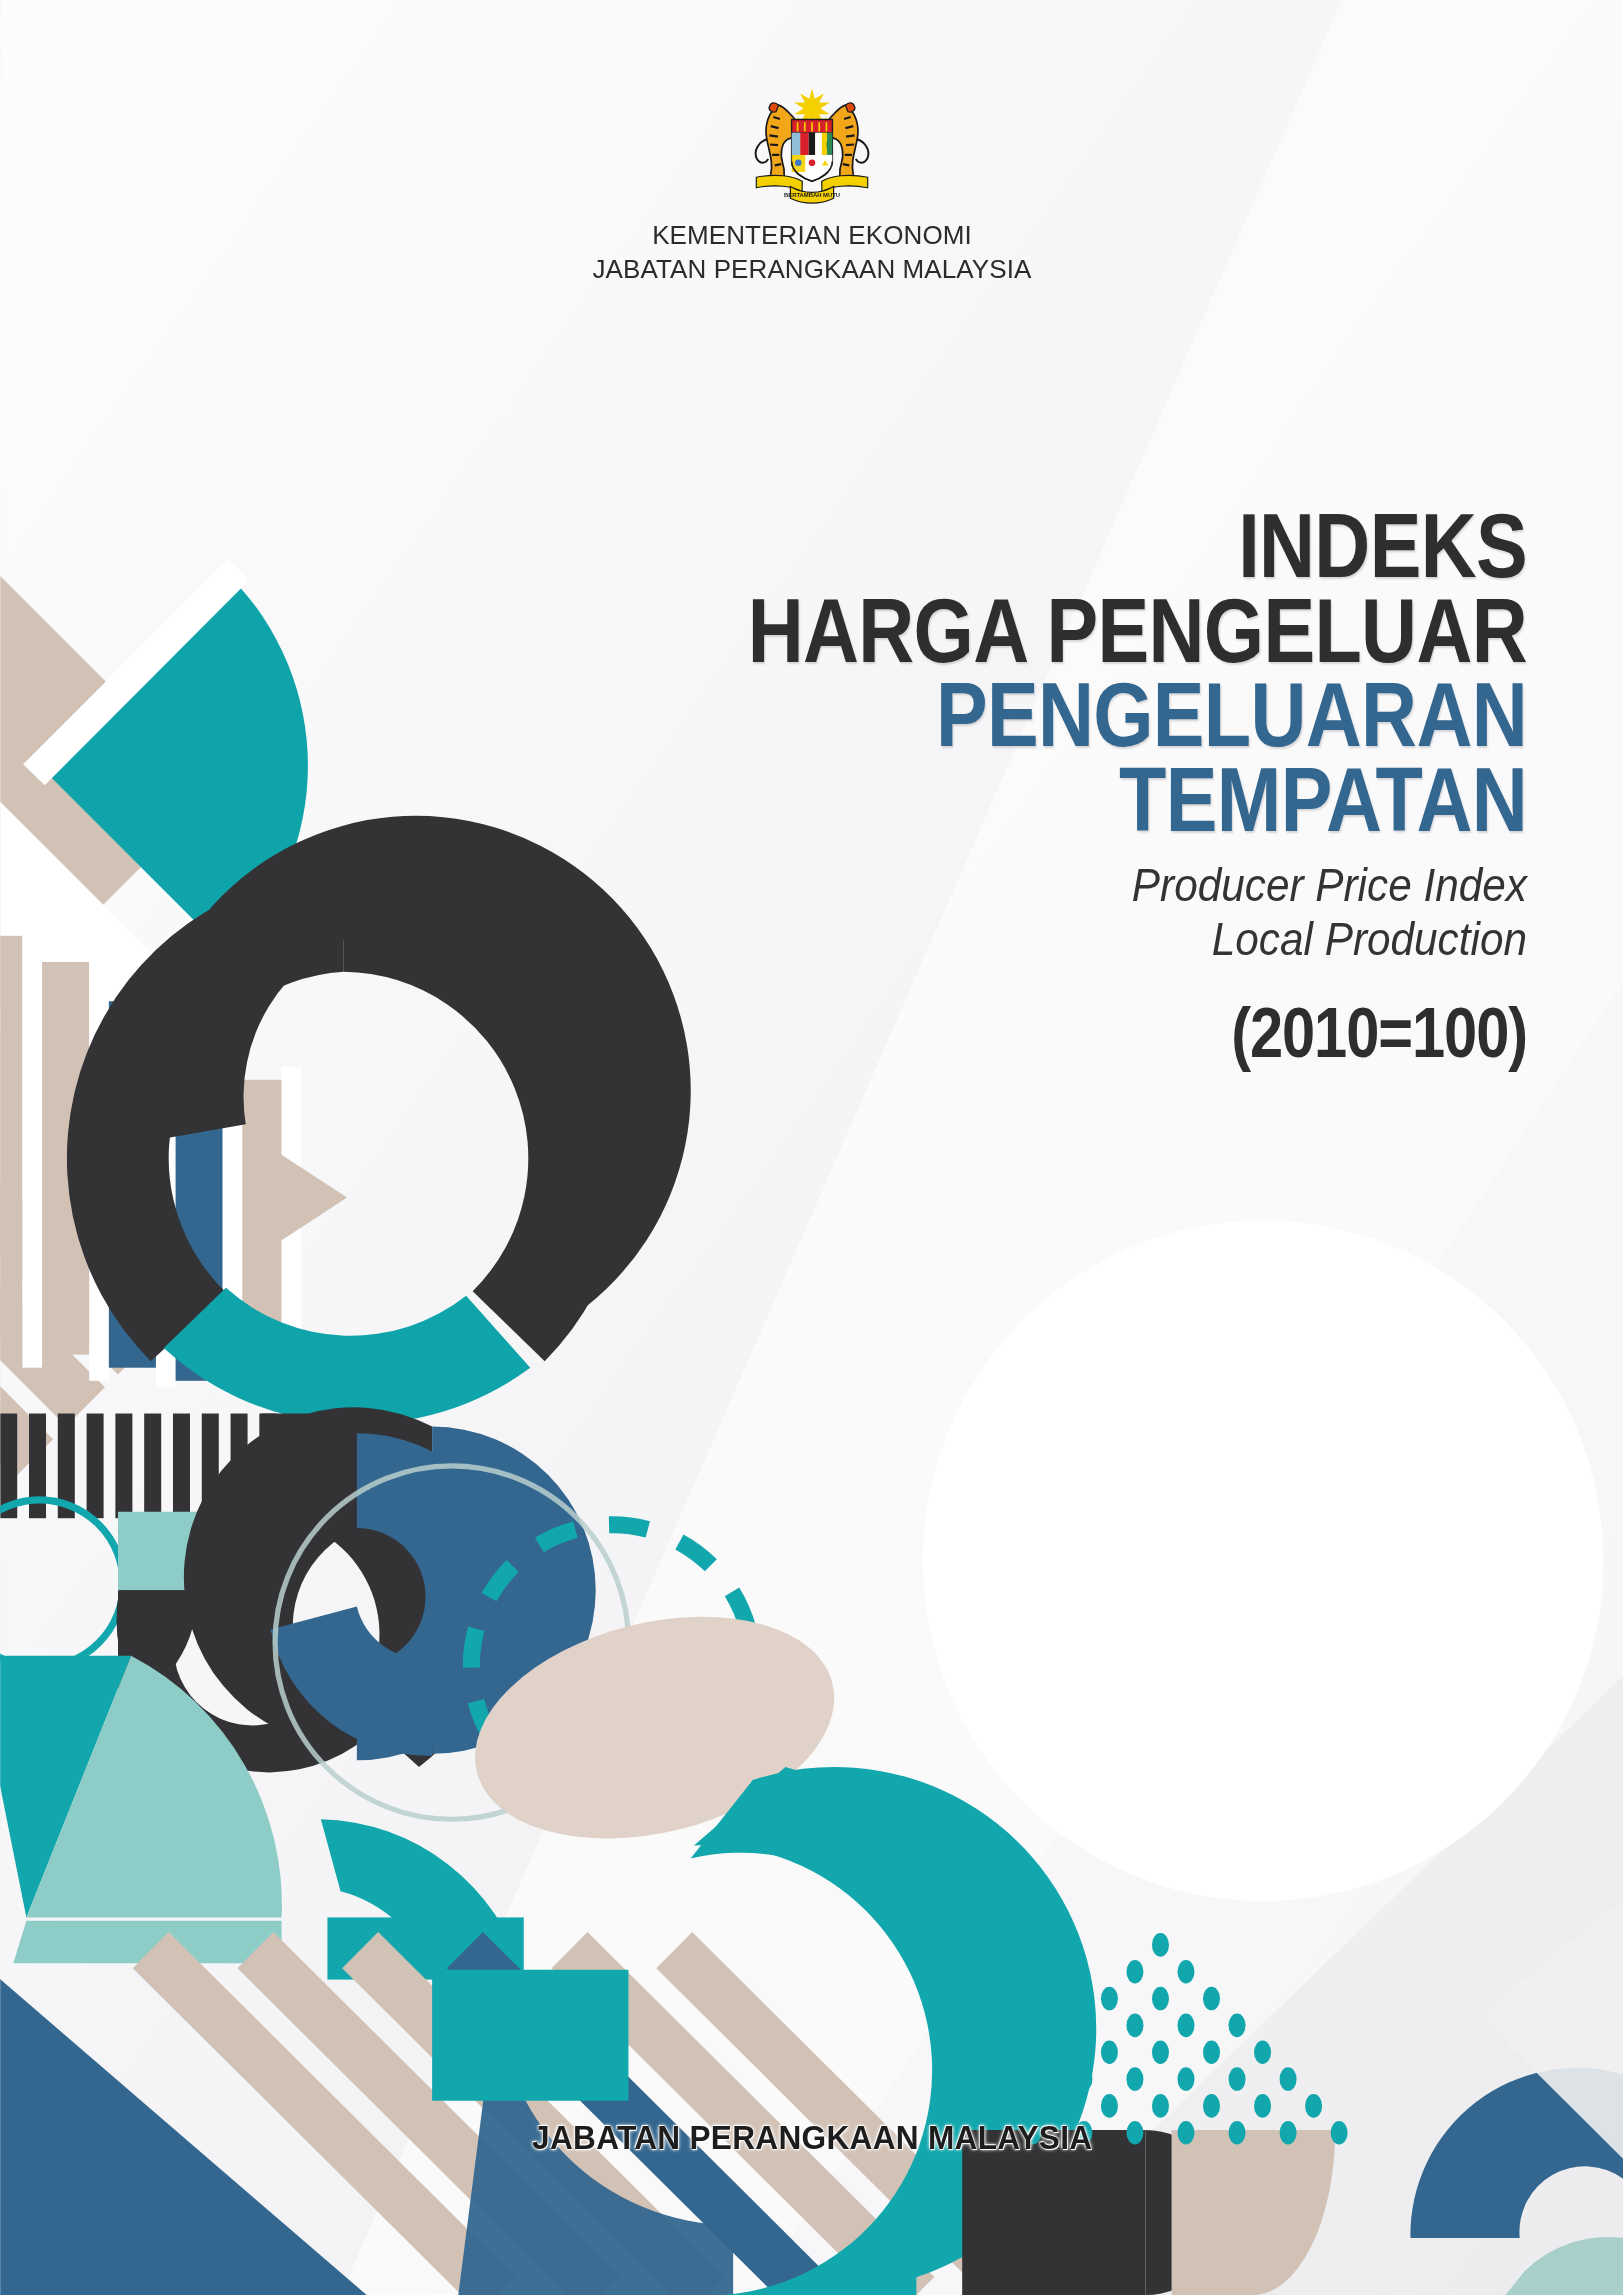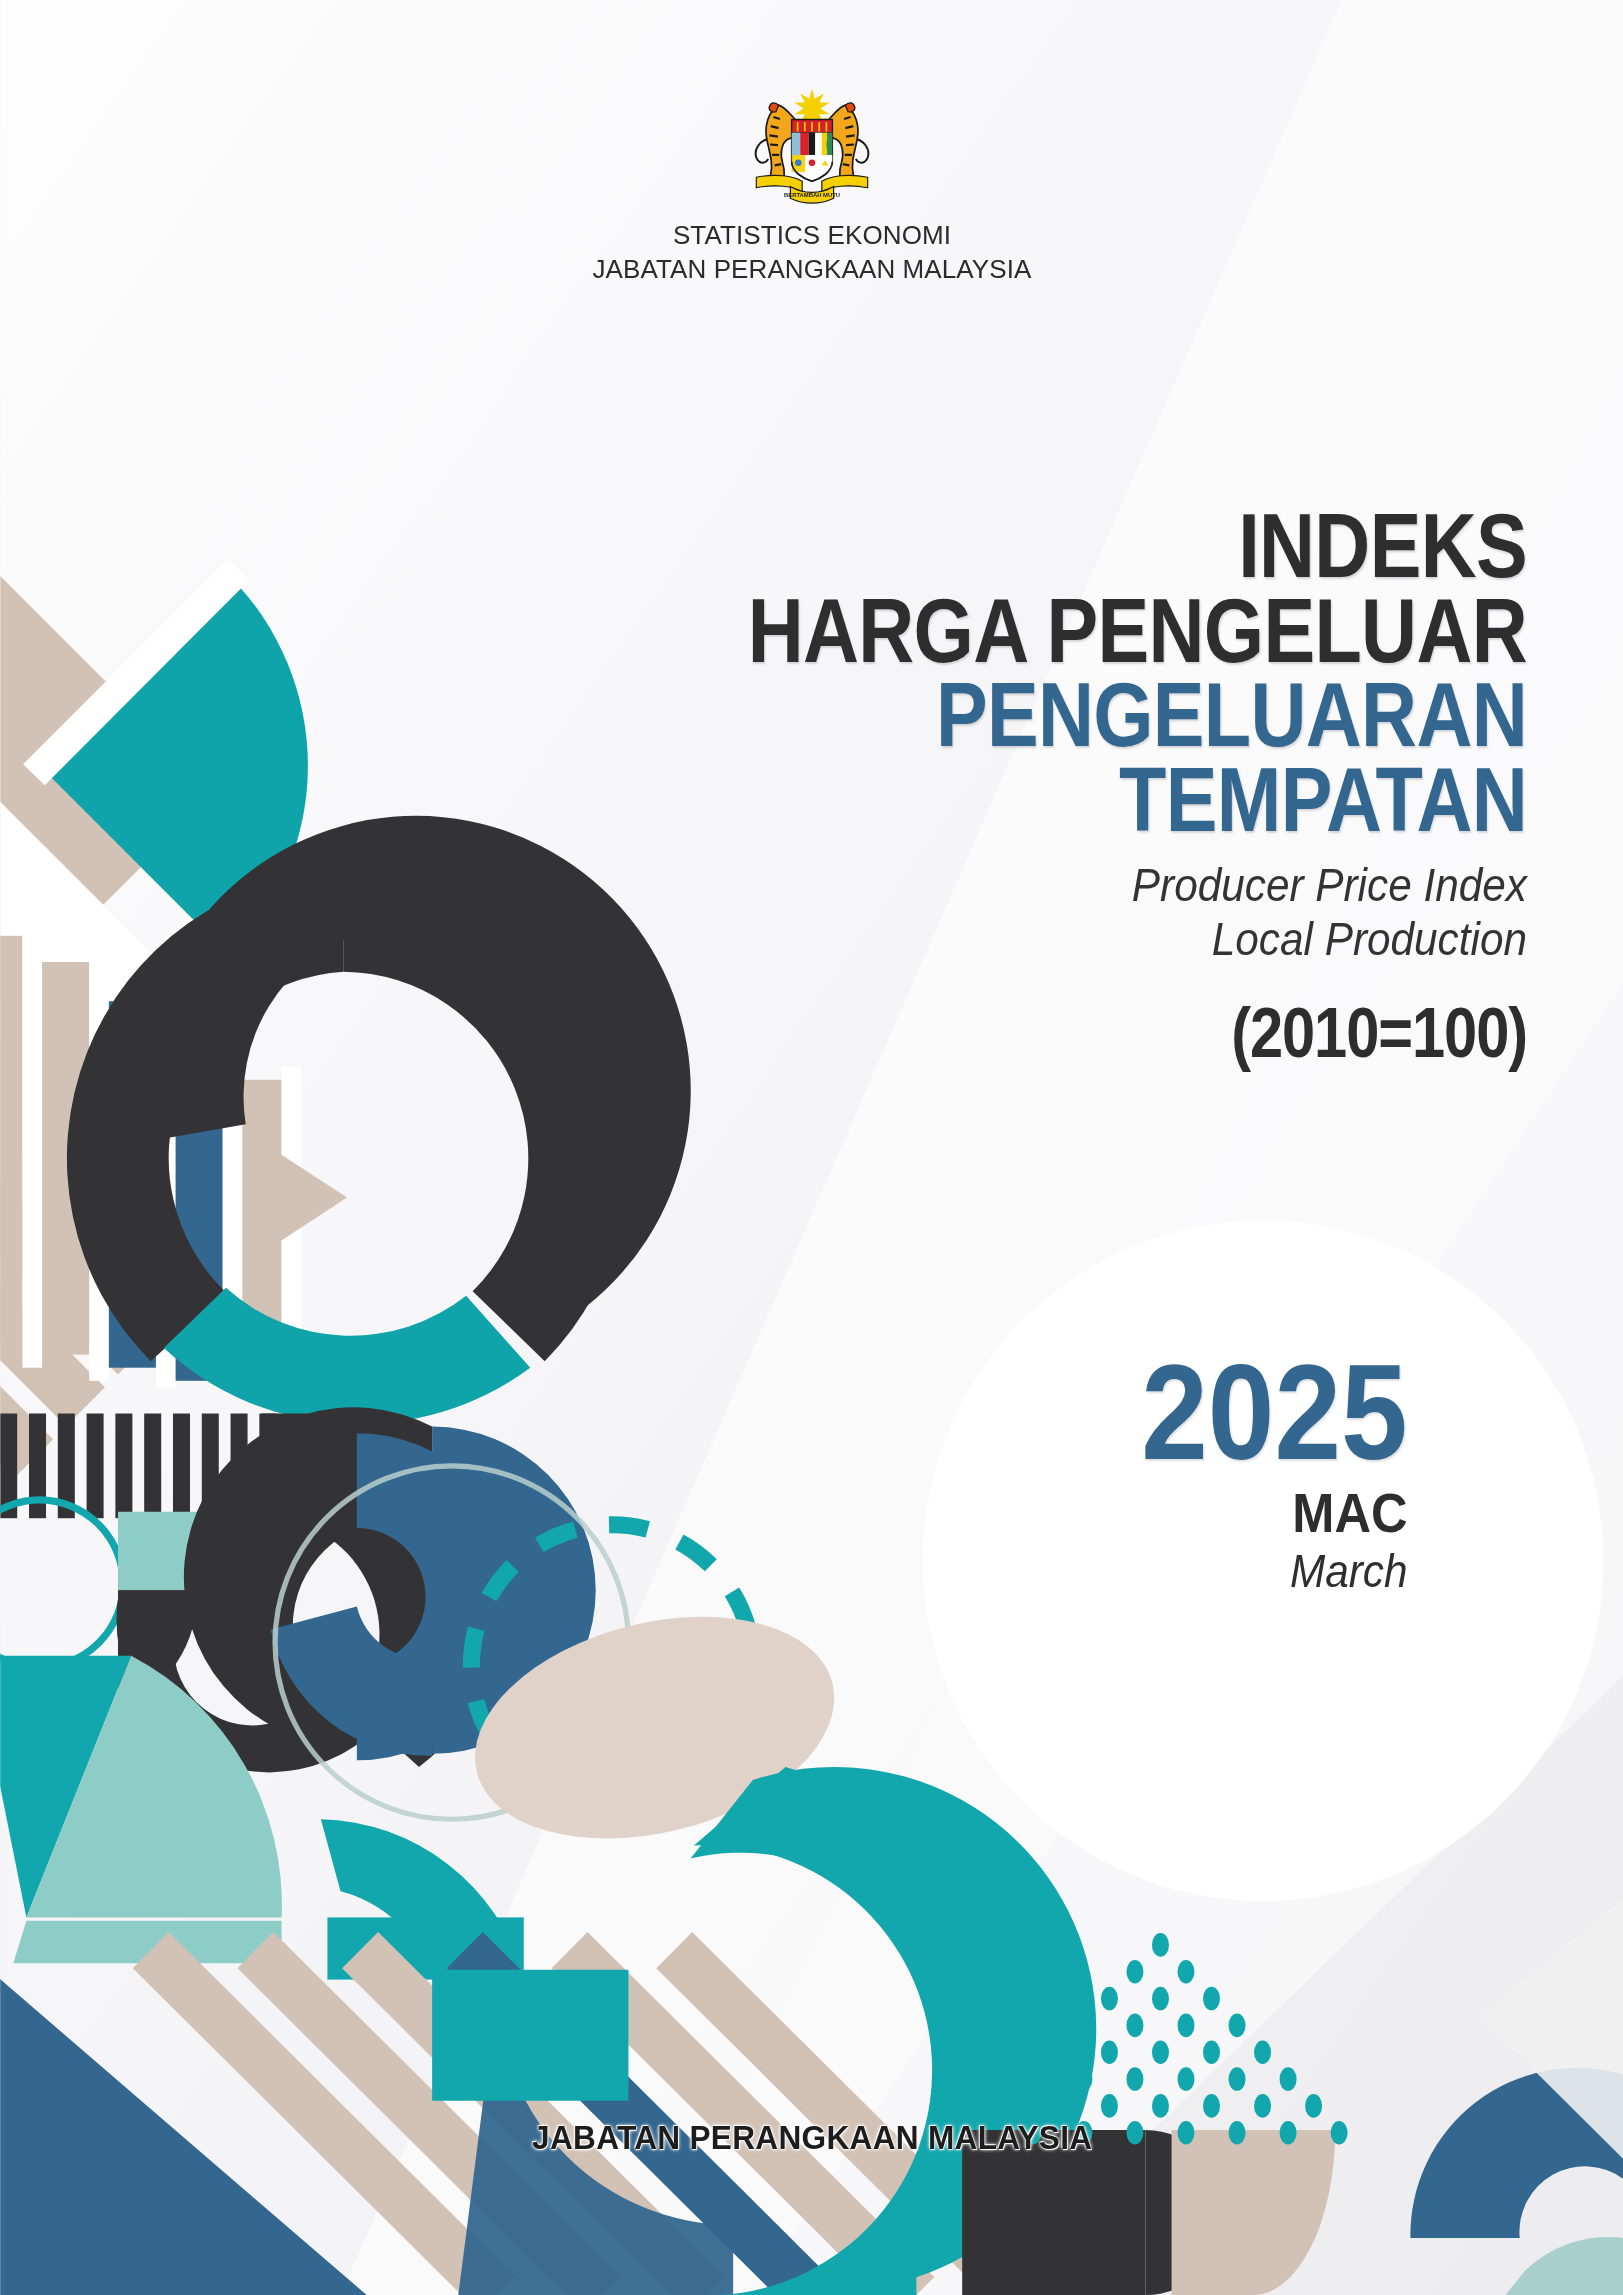--- a/index.html
+++ b/index.html
@@ -388,41 +388,36 @@
 
       <g>
         <path d="M40 150 C70 144 96 148 110 156 L110 172 C96 164 70 160 40 166 Z" fill="#F5D000" stroke="#1a1a1a" stroke-width="1.8"></path>
         <path d="M210 150 C180 144 154 148 140 156 L140 172 C154 164 180 160 210 166 Z" fill="#F5D000" stroke="#1a1a1a" stroke-width="1.8"></path>
         <path d="M92 164 C112 176 138 176 158 164 L158 182 C138 192 112 192 92 182 Z" fill="#F5D000" stroke="#1a1a1a" stroke-width="1.8"></path>
         <text x="125" y="180" font-family="'Liberation Sans',sans-serif" font-size="9" font-weight="700" fill="#1a1a1a" text-anchor="middle">BERTAMBAH MUTU</text>
       </g>
     </svg>
 
     <div class="ministry">
-      <div>STATISTICS EKONOMI</div>
+      <div>KEMENTERIAN EKONOMI</div>
       <div>JABATAN PERANGKAAN MALAYSIA</div>
     </div>
   </div>
 
   <div class="titleblock">
     <div class="t-line">INDEKS</div>
     <div class="t-line">HARGA PENGELUAR</div>
     <div class="t-line accent">PENGELUARAN</div>
     <div class="t-line accent">TEMPATAN</div>
     <div class="t-sub">
       <div>Producer Price Index</div>
       <div>Local Production</div>
     </div>
     <div class="t-base">(2010=100)</div>
   </div>
 
-  <div class="dateblock">
-    <div class="d-year">2025</div>
-    <div class="d-month">MAC</div>
-    <div class="d-month-en">March</div>
-  </div>
 
   <div class="footer">
     <div><span class="f-ms">JABATAN PERANGKAAN MALAYSIA</span></div>
   </div>
 
 </div>
 
 
 </body></html>

